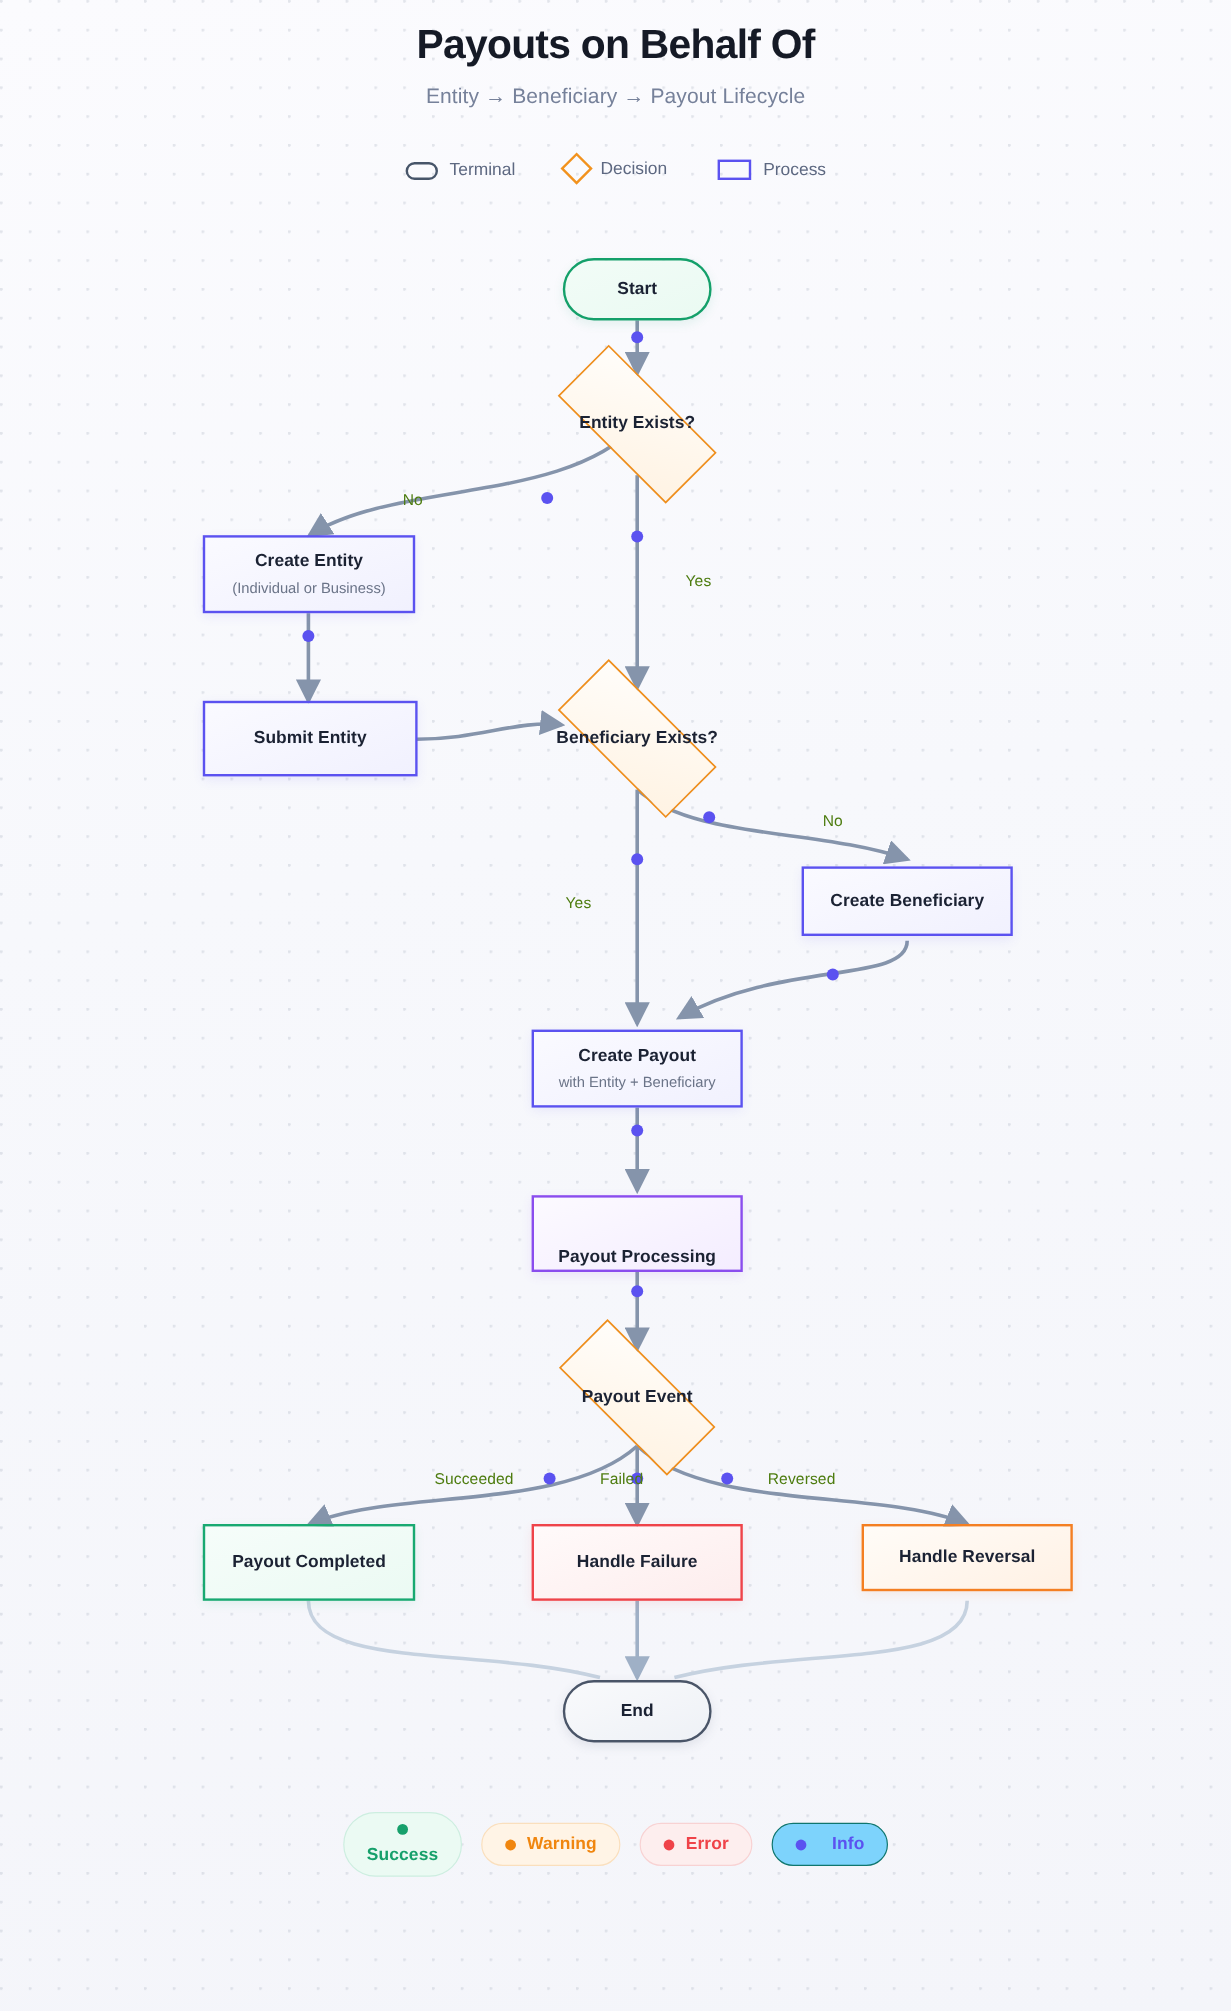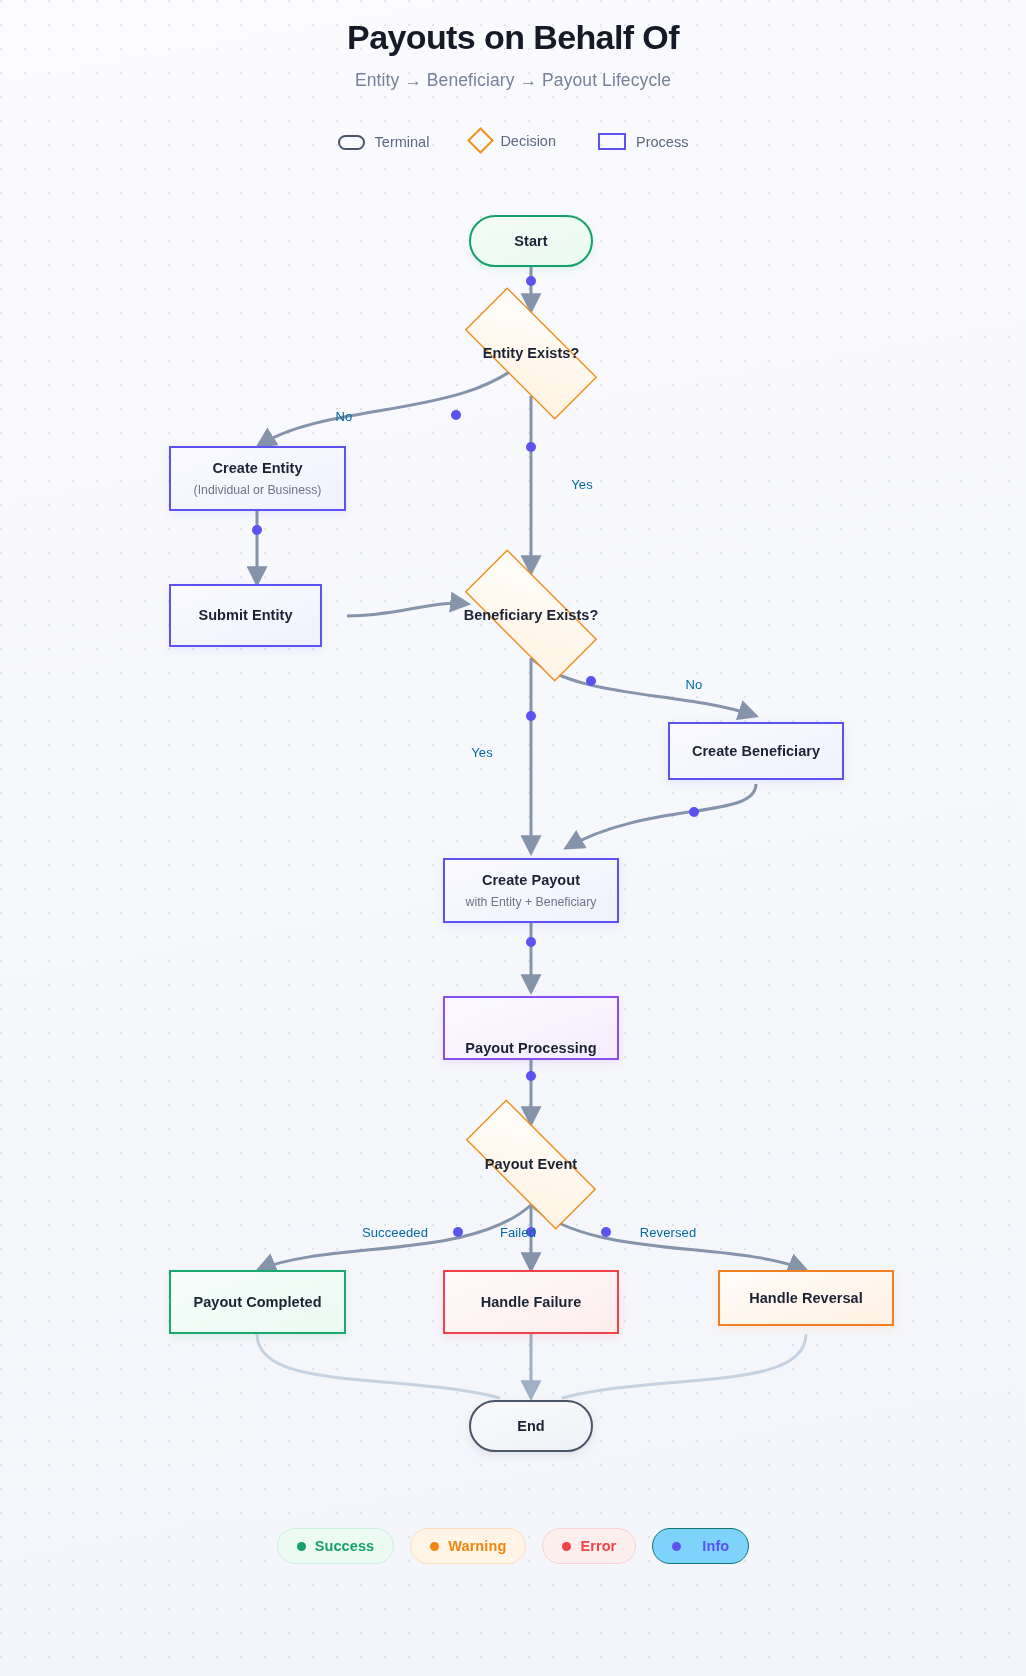--- a/index.html
+++ b/index.html
@@ -164,21 +164,21 @@
     border-color: #f47f22;
     background: linear-gradient(160deg, #fffcf8 0%, #fff1e4 100%);
     box-shadow: 0 3px 9px rgba(244,127,34,0.11);
   }
   .node.process .node-title { font-weight: 600; }
 
   
   .edge-label {
     position: absolute;
     font-size: 13px;
-    color: #0369a1;
+    color: #4d7c0f;
     font-weight: 400;
     white-space: nowrap;
     z-index: 4;
     transform: translate(-50%, -50%);
     letter-spacing: 0.1px;
   }
 
   
   #status-legend {
     position: absolute;
@@ -198,21 +198,21 @@
     border-radius: 999px;
     font-size: 14.5px;
     font-weight: 600;
     letter-spacing: 0.1px;
   }
   .status-dot {
     width: 9px; height: 9px;
     border-radius: 50%;
     flex: none;
   }
-  .chip-success { background: #ebfaf3; border: 1px solid #cdeee0; color: #16a06b; }
+  .chip-success { background: #ebfaf3; border: 1px solid #cdeee0; color: #16a06b; flex-direction: column; }
   .chip-success .status-dot { background: #16a06b; }
   .chip-warning { background: #fff4e6; border: 1px solid #fadfbd; color: #f0860f; }
   .chip-warning .status-dot { background: #f0860f; }
   .chip-error   { background: #fdeeee; border: 1px solid #f8d2d3; color: #ef4349; }
   .chip-error   .status-dot { background: #ef4349; }
   .chip-info    { background: #7dd3fc; border: 1px solid #0f766e; color: #5b52f0; gap: 21px; }
   .chip-info    .status-dot { background: #5b52f0; }
 </style>
 </head>
 <body>
@@ -315,21 +315,21 @@
 <div class="node decision" style="left:441px; top:311px; width:180px; height:85px;">
   <div class="diamond-bg"></div>
   <div class="node-title">Entity Exists?</div>
 </div>
 
 <div class="node process" style="left:169px; top:446px; width:177px; height:65px;">
   <div class="node-title">Create Entity</div>
   <div class="node-sub">(Individual or Business)</div>
 </div>
 
-<div class="node process" style="left:169px; top:584px; width:153px; height:63px;">
+<div class="node process" style="left:169px; top:584px; width:179px; height:63px;">
   <div class="node-title">Submit Entity</div>
 </div>
 
 <div class="node decision" style="left:441px; top:573px; width:180px; height:85px;">
   <div class="diamond-bg"></div>
   <div class="node-title">Beneficiary Exists?</div>
 </div>
 
 <div class="node process" style="left:668px; top:722px; width:176px; height:58px;">
   <div class="node-title">Create Beneficiary</div>

